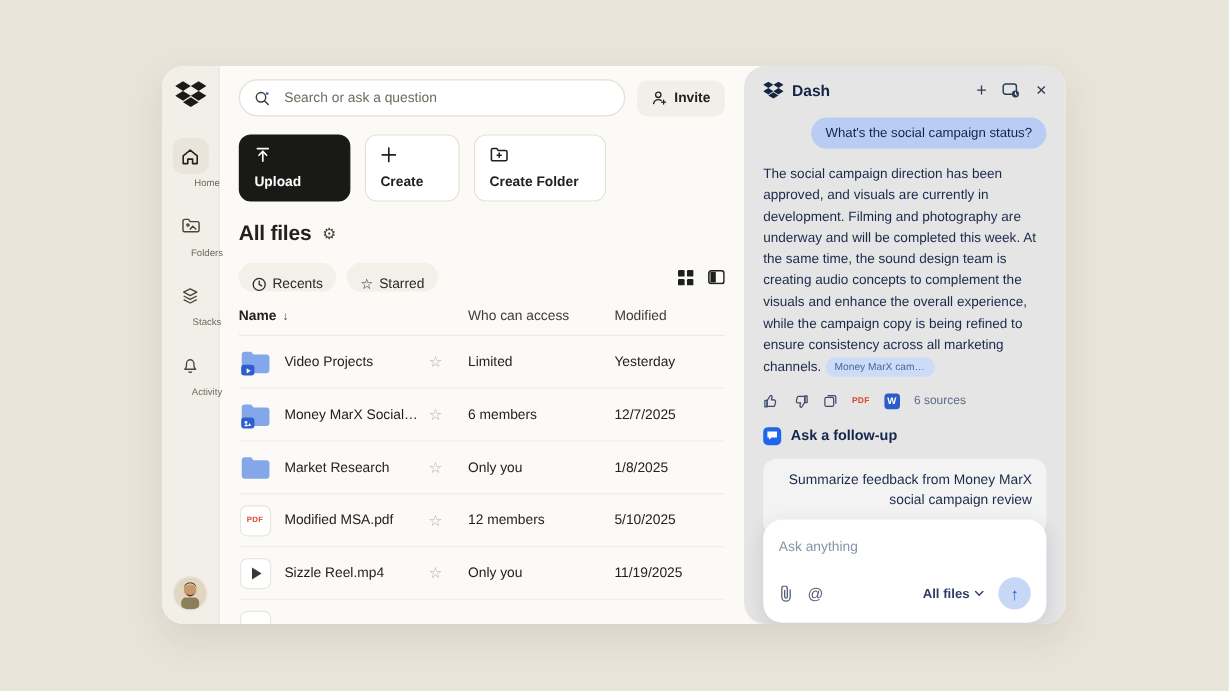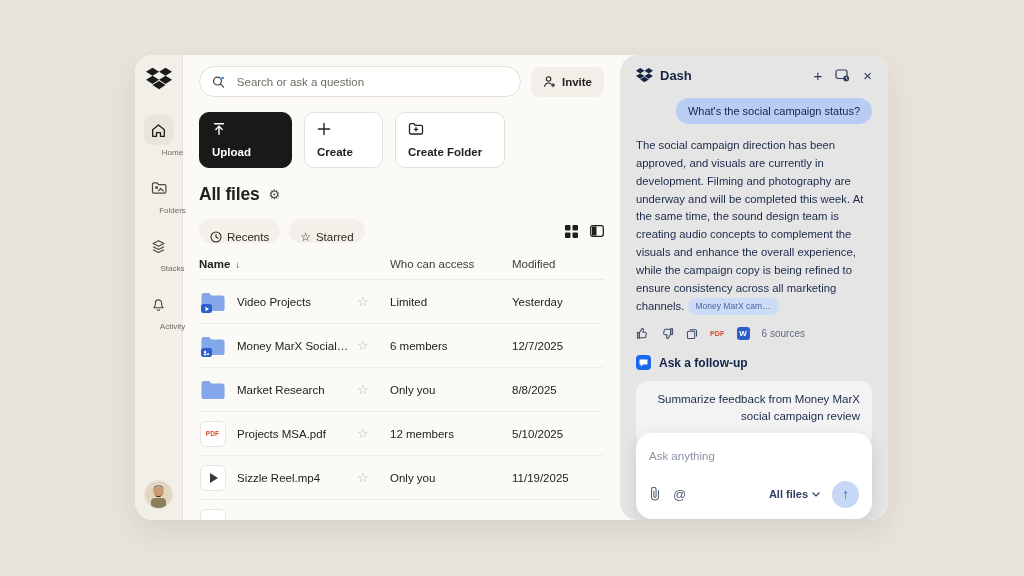--- a/index.html
+++ b/index.html
@@ -307,30 +307,30 @@
 
       <div class="row">
         <span class="ficon">
           <svg width="26" height="21" viewBox="0 0 24 20">
               <path d="M1 4.2C1 3 2 2 3.2 2h5.2l2 2.3h10.4C22 4.3 23 5.3 23 6.5v10.3c0 1.2-1 2.2-2.2 2.2H3.2C2 19 1 18 1 16.8V4.2z" fill="#84a7e9"></path>
             </svg>
         </span>
         <span class="rname">Market Research</span>
         <span class="rstar">☆</span>
         <span class="raccess">Only you</span>
-        <span class="rmod">8/8/2025</span>
+        <span class="rmod">1/8/2025</span>
       </div>
 
       <div class="row">
         <span class="ficon">
           <span class="file-card">
               <span class="pdf-text">PDF</span>
             </span>
         </span>
-        <span class="rname">Projects MSA.pdf</span>
+        <span class="rname">Modified MSA.pdf</span>
         <span class="rstar">☆</span>
         <span class="raccess">12 members</span>
         <span class="rmod">5/10/2025</span>
       </div>
 
       <div class="row">
         <span class="ficon">
           <span class="file-card">
               <span class="play-tri"></span>
             </span>

